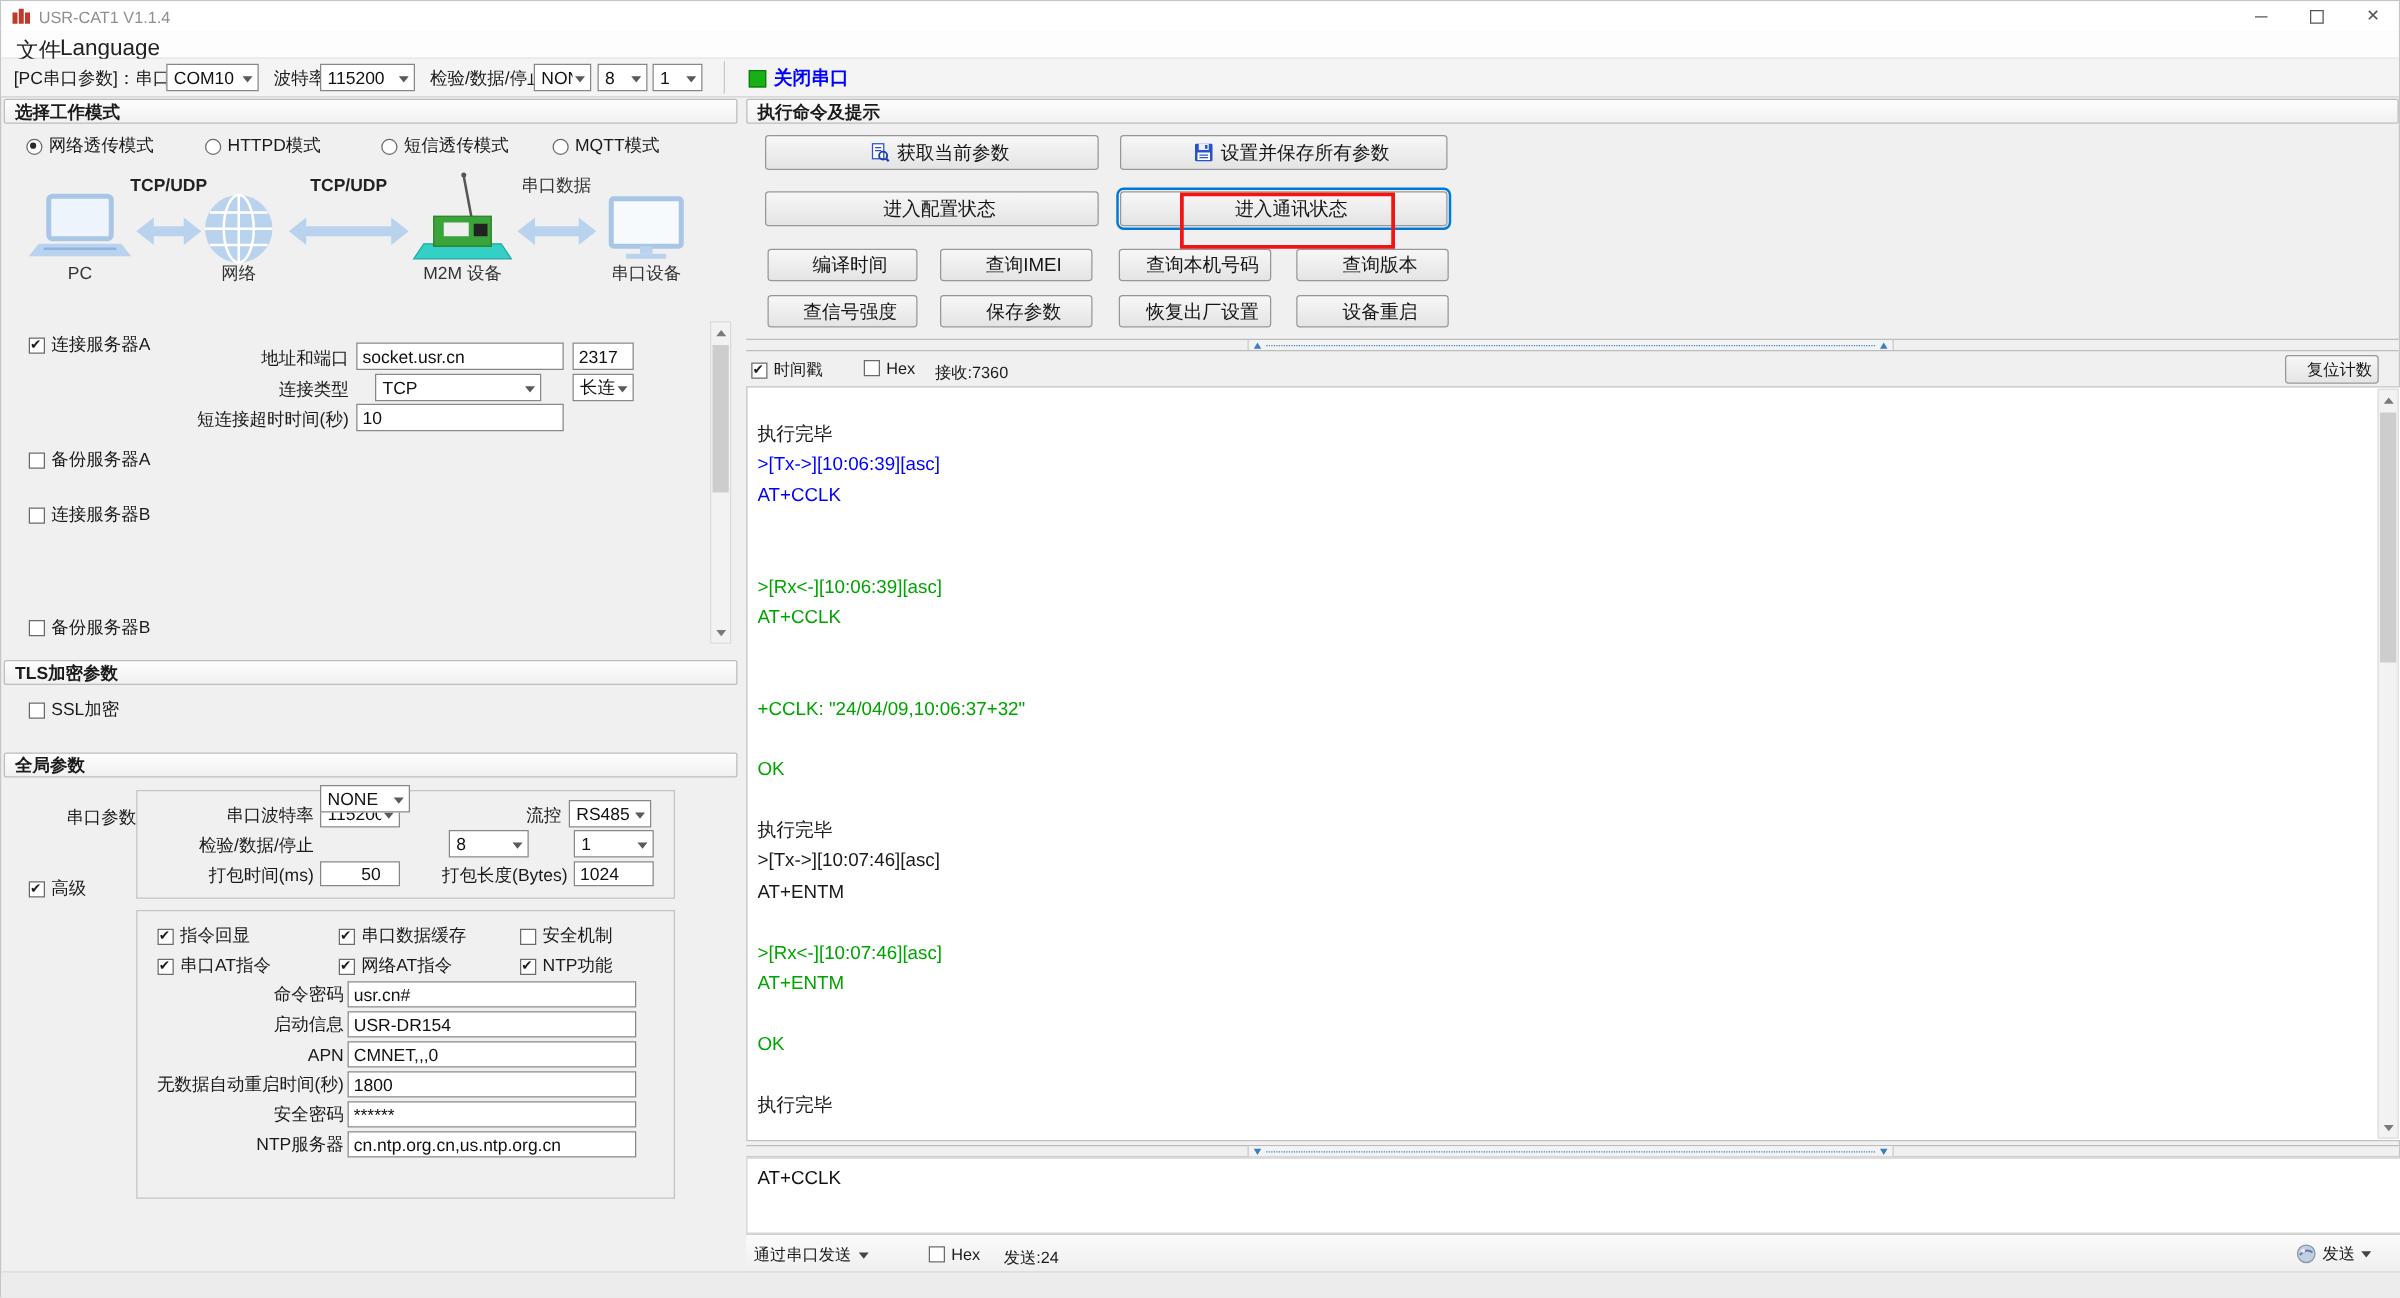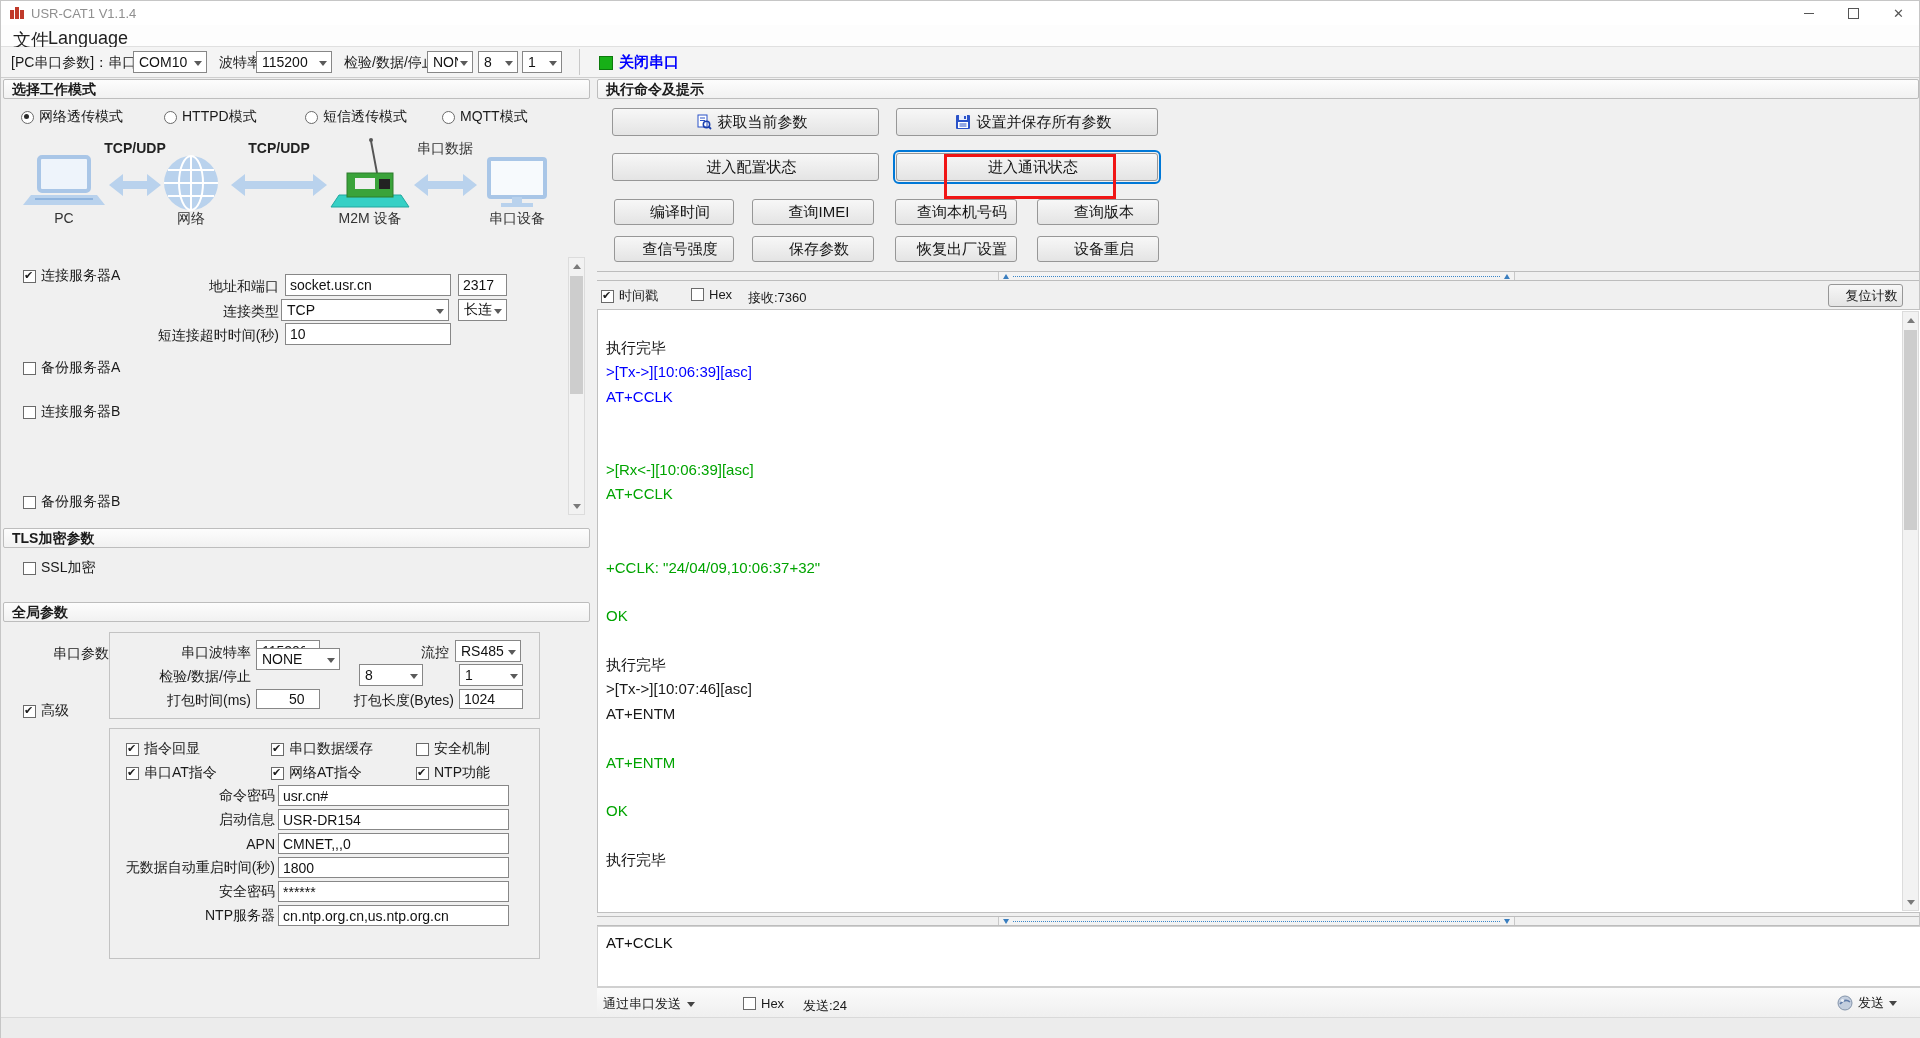--- a/index.html
+++ b/index.html
@@ -185,21 +185,21 @@
 
 
   <div class="ck" style="left:22px;top:266px">
     <span class="box checked"></span>
     <span>连接服务器A</span>
   </div>
   <span class="lbl rlbl" style="left:160px;top:277px;width:118px">地址和端口</span>
   <input class="tbox" style="left: 284px; top: 273px; width: 166px;" value="socket.usr.cn">
   <input class="tbox" style="left: 457px; top: 273px; width: 49px;" value="2317">
   <span class="lbl rlbl" style="left:160px;top:302px;width:118px">连接类型</span>
-  <div class="combo" style="left:280px;top:298px;width:168px">
+  <div class="combo" style="left:299px;top:298px;width:133px">
     <span class="tx">TCP</span>
       <span class="chev"></span>
   </div>
   <div class="combo" style="left:457px;top:298px;width:49px">
     <span class="tx">长连</span>
       <span class="chev"></span>
   </div>
   <span class="lbl rlbl" style="left:120px;top:326px;width:158px">短连接超时时间(秒)</span>
   <input class="tbox" style="left: 284px; top: 322px; width: 166px;" value="10">
 
@@ -240,21 +240,21 @@
   <div class="combo" style="left:255px;top:639px;width:64px">
     <span class="tx">115200</span>
       <span class="chev"></span>
   </div>
   <span class="lbl rlbl" style="left:404px;top:643px;width:44px">流控</span>
   <div class="combo" style="left:454px;top:639px;width:66px">
     <span class="tx">RS485</span>
       <span class="chev"></span>
   </div>
   <span class="lbl rlbl" style="left:130px;top:667px;width:120px">检验/数据/停止</span>
-  <div class="combo" style="left:255px;top:647px;width:84px">
+  <div class="combo" style="left:255px;top:627px;width:72px">
     <span class="tx">NONE</span>
       <span class="chev"></span>
   </div>
   <div class="combo" style="left:358px;top:663px;width:64px">
     <span class="tx">8</span>
       <span class="chev"></span>
   </div>
   <div class="combo" style="left:458px;top:663px;width:64px">
     <span class="tx">1</span>
       <span class="chev"></span>
@@ -409,20 +409,21 @@
         <div class="log-line" style="color: rgb(26, 26, 26);">&nbsp;</div>
         <div class="log-line" style="color: rgb(26, 26, 26);">&nbsp;</div>
         <div class="log-line" style="color: rgb(0, 164, 0);">+CCLK: "24/04/09,10:06:37+32"</div>
         <div class="log-line" style="color: rgb(26, 26, 26);">&nbsp;</div>
         <div class="log-line" style="color: rgb(0, 164, 0);">OK</div>
         <div class="log-line" style="color: rgb(26, 26, 26);">&nbsp;</div>
         <div class="log-line" style="color: rgb(26, 26, 26);">执行完毕</div>
         <div class="log-line" style="color: rgb(26, 26, 26);">&gt;[Tx-&gt;][10:07:46][asc]</div>
         <div class="log-line" style="color: rgb(26, 26, 26);">AT+ENTM</div>
         <div class="log-line" style="color: rgb(26, 26, 26);">&nbsp;</div>
+        <div class="log-line" style="color: rgb(0, 164, 0);">&gt;[Rx&lt;-][10:07:46][asc]</div>
         <div class="log-line" style="color: rgb(0, 164, 0);">AT+ENTM</div>
         <div class="log-line" style="color: rgb(26, 26, 26);">&nbsp;</div>
         <div class="log-line" style="color: rgb(0, 164, 0);">OK</div>
         <div class="log-line" style="color: rgb(26, 26, 26);">&nbsp;</div>
         <div class="log-line" style="color: rgb(26, 26, 26);">执行完毕</div>
       </div>
     <div class="sb" style="right:1px;top:1px;width:17px;height:600px">
       <div class="aru">
           <i></i>
         </div>

